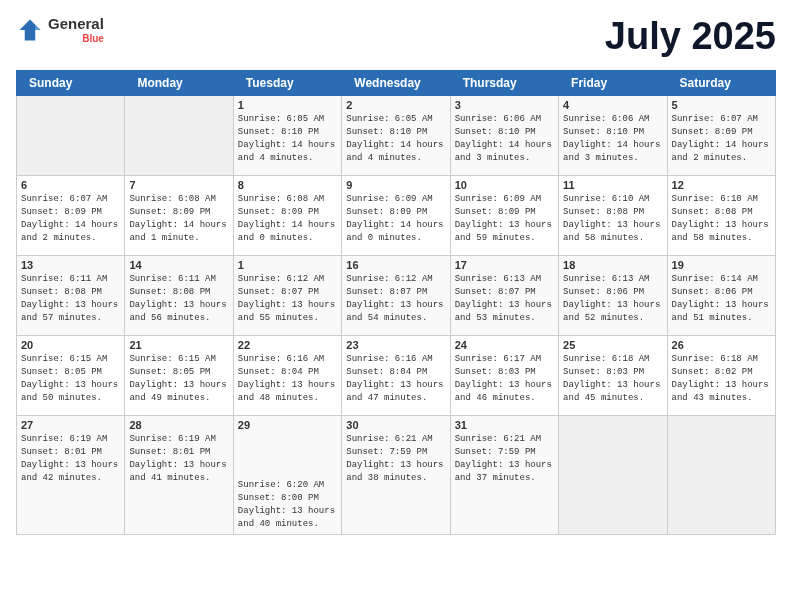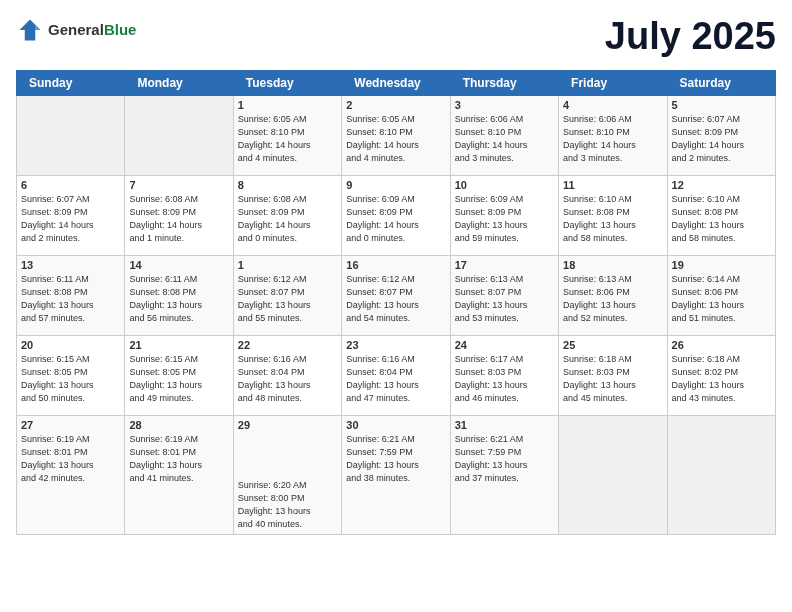--- a/index.html
+++ b/index.html
@@ -16,33 +16,33 @@
       align-items: flex-start;
       margin-bottom: 12px;
     }
     .logo {
       display: flex;
       align-items: center;
       gap: 4px;
     }
     .logo-text {
       display: flex;
-      flex-direction: row;
+      flex-direction: column;
       line-height: 1.1;
       text-align: right;
     }
     .logo-general {
       font-size: 15px;
       font-weight: bold;
       color: #333;
     }
     .logo-blue {
-      font-size: 15px;
-      font-weight: bold;
-      color: #15803d;
+      font-size: 10px;
+      font-weight: bold;
+      color: #ef4444;
     }
     .logo-icon {
       width: 28px;
       height: 28px;
     }
     .title-block {
       text-align: right;
     }
     .main-title {
       font-size: 38px;
@@ -83,20 +83,21 @@
     .day-num {
       font-size: 11px;
       font-weight: bold;
       color: #333;
       margin-bottom: 2px;
     }
     .day-info {
       font-size: 9px;
       color: #333;
       line-height: 1.45;
+      font-family: Liberation Mono, monospace;
     }
     .empty-cell {
       background: #f0f0f0 !important;
     }
   </style>
 </head>
 <body>
 
 <div class="header">
   <div class="logo">

